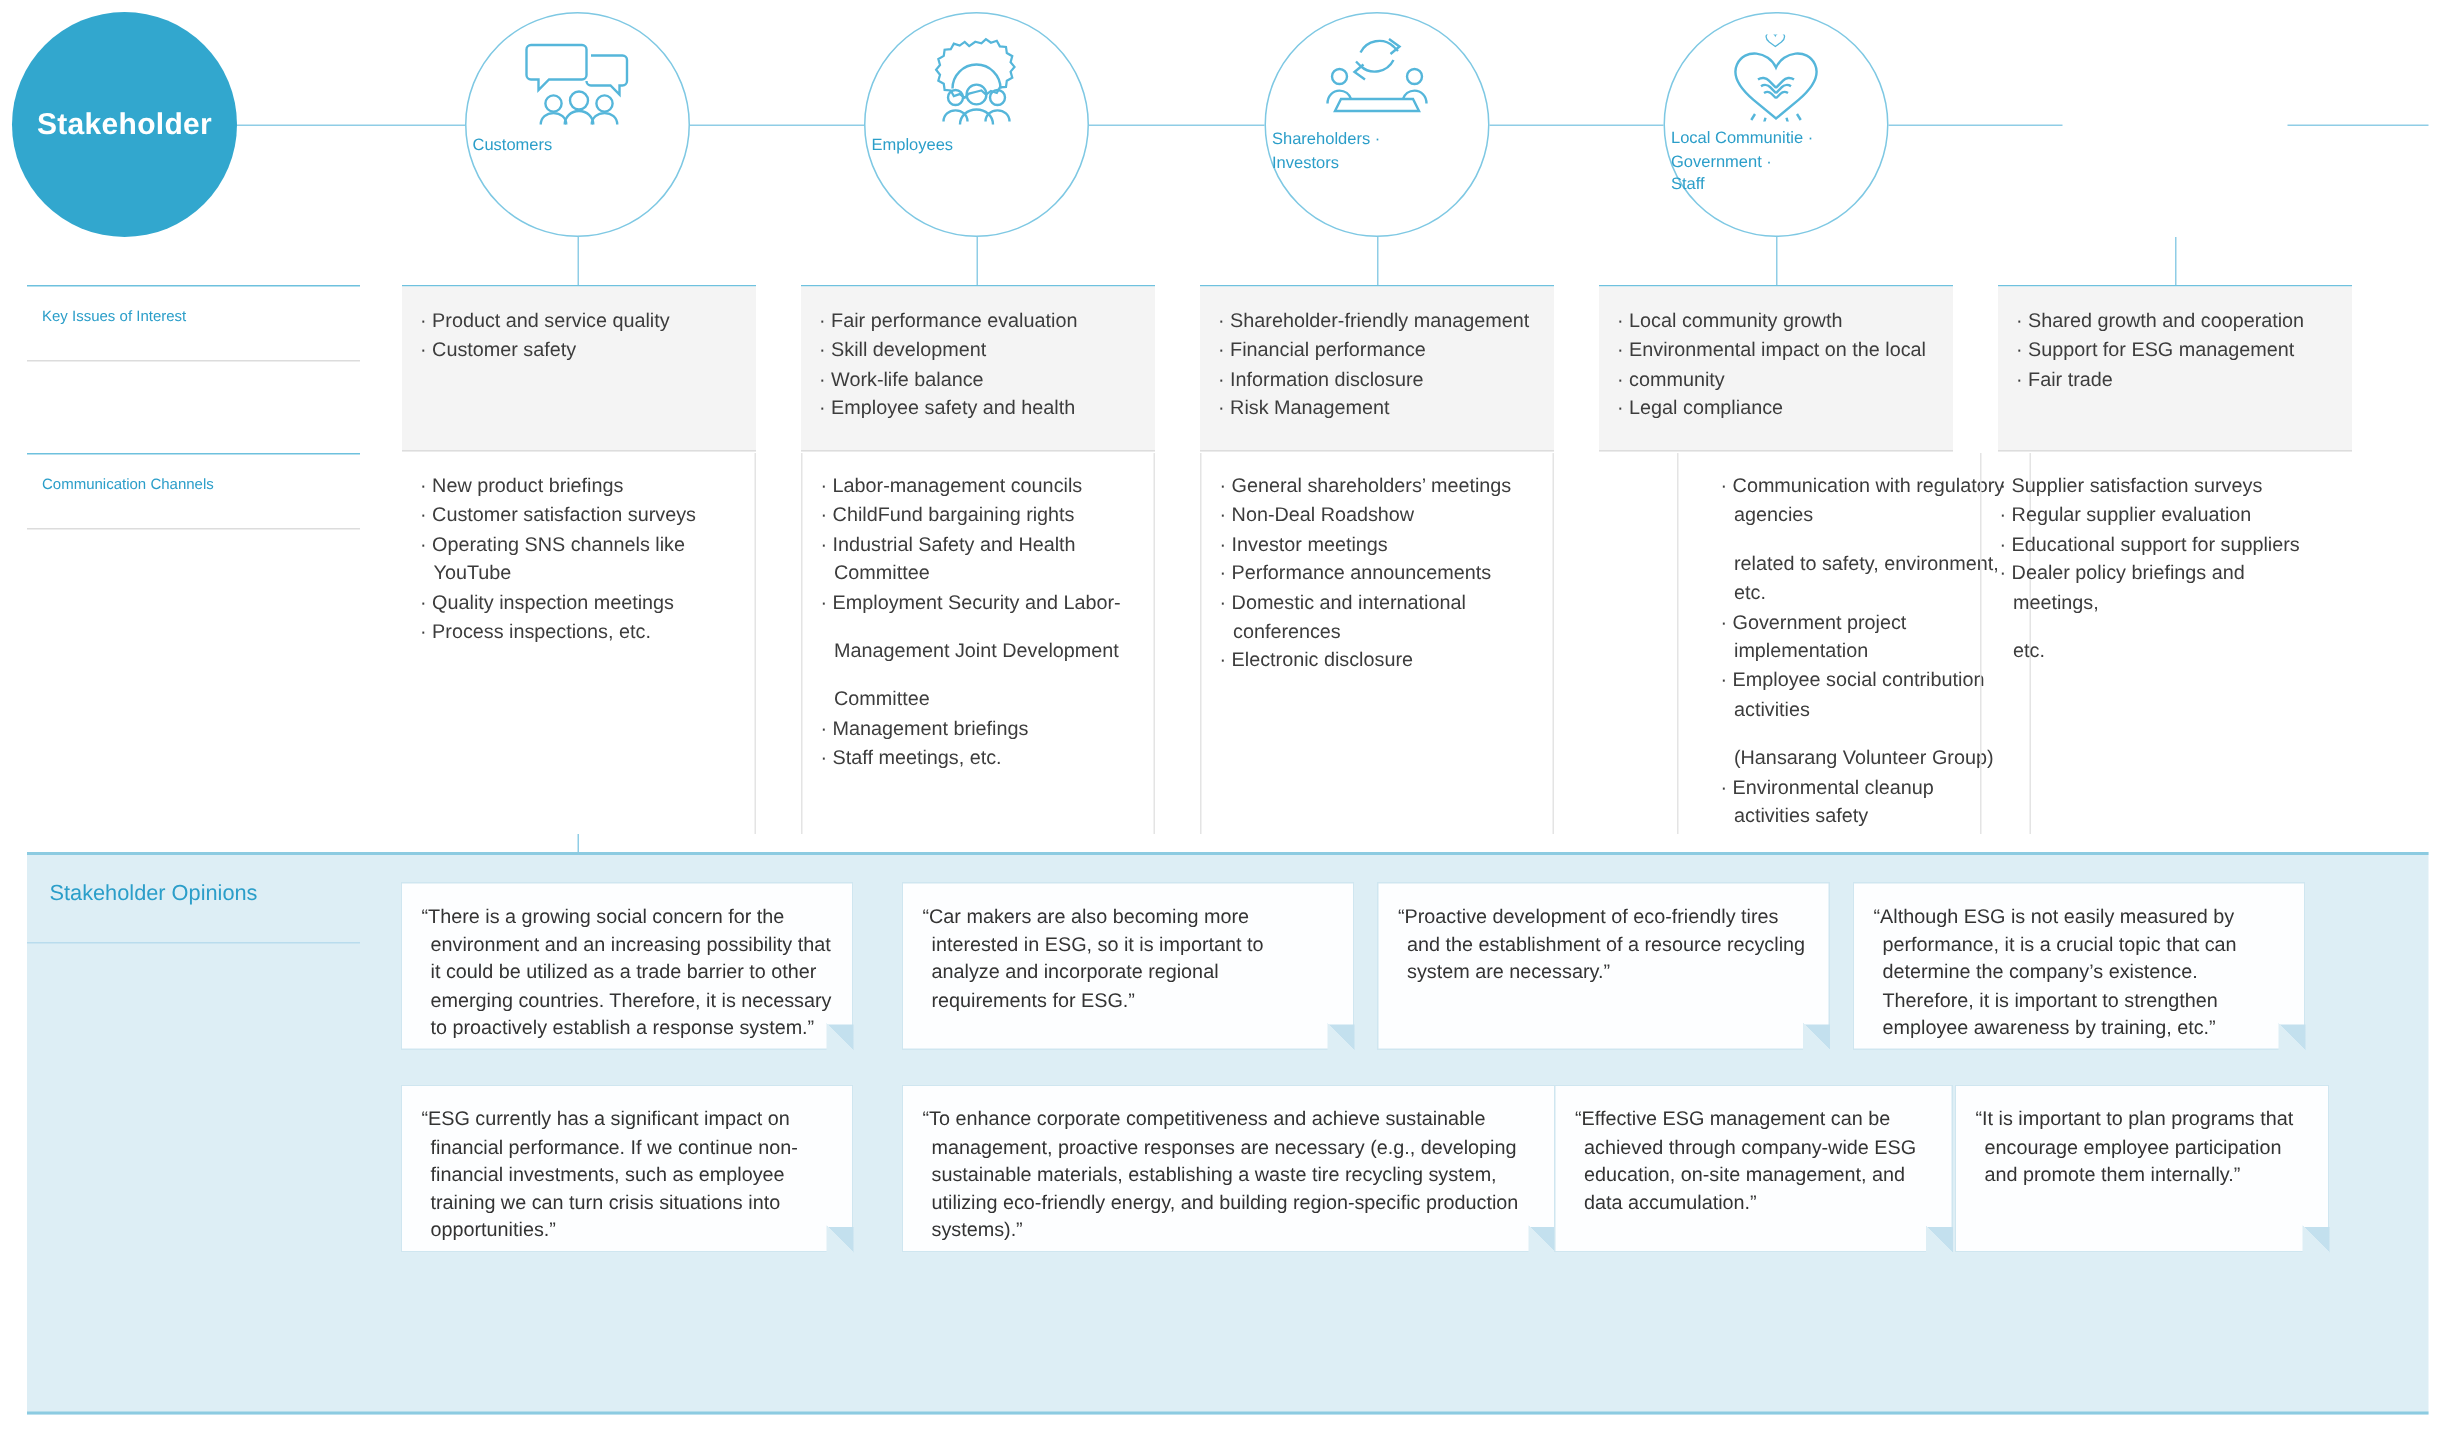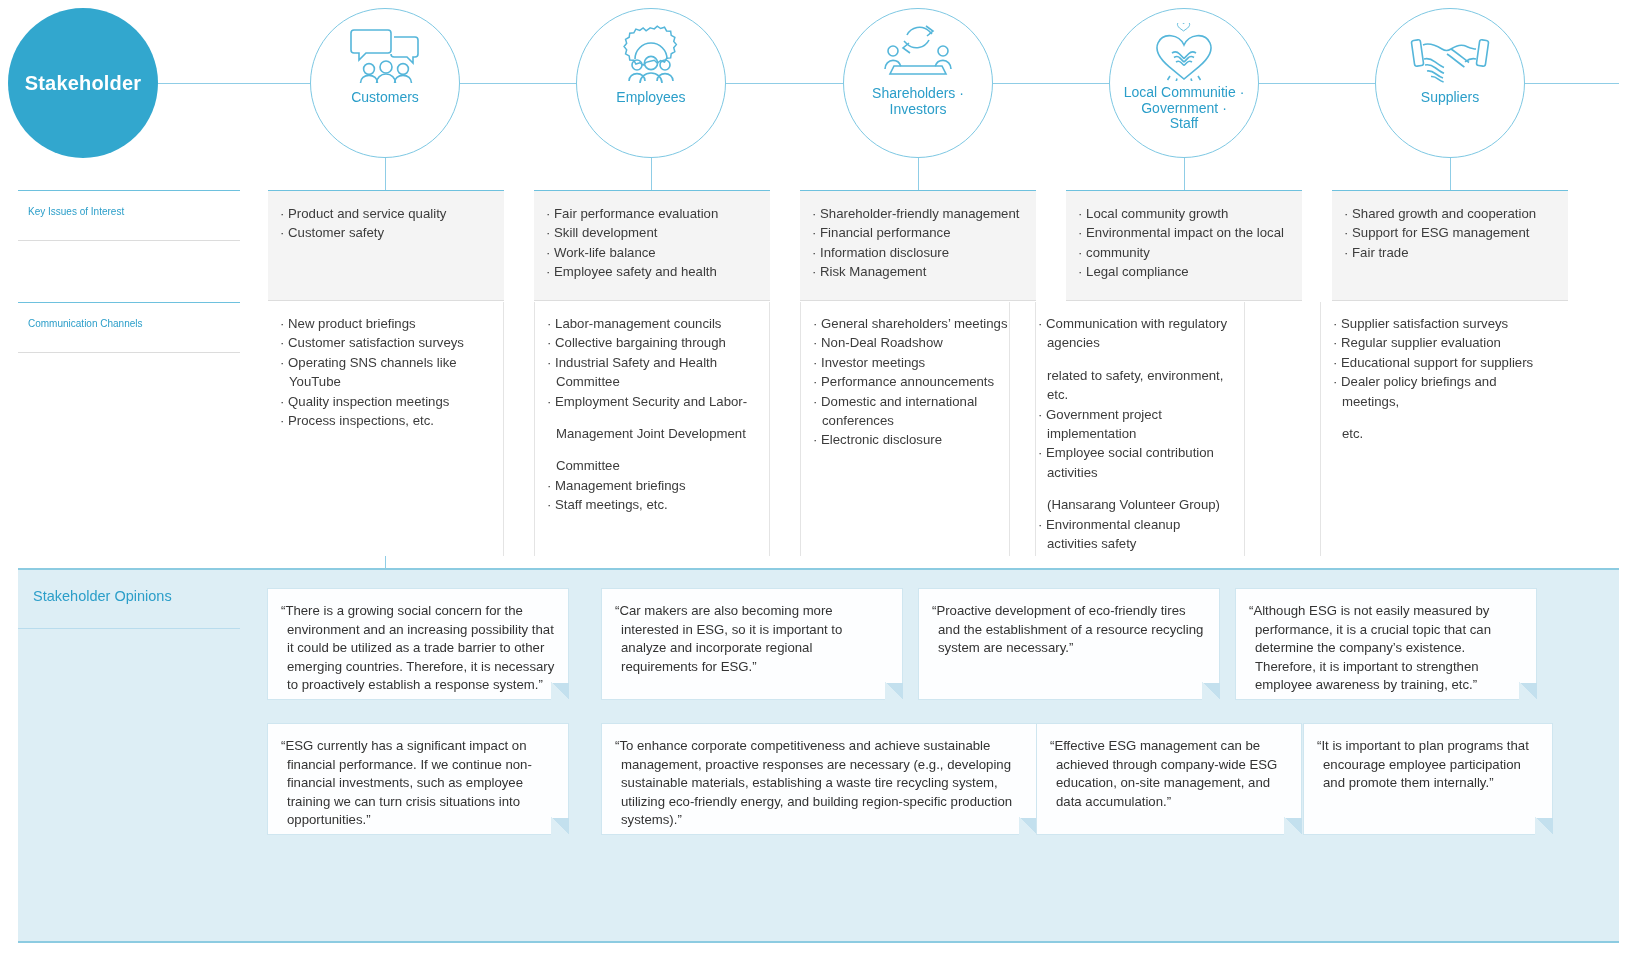--- a/index.html
+++ b/index.html
@@ -24,22 +24,22 @@
     color:#ffffff;font-size:20px;font-weight:bold;letter-spacing:.2px;
   }
   .node{
     position:absolute;top:8px;width:150px;height:150px;border-radius:50%;
     border:1px solid #7ec8e3;background:#ffffff;
     box-sizing:border-box;
     display:flex;flex-direction:column;align-items:center;
   }
   .node .ico{margin-top:14px;height:62px;display:flex;align-items:flex-end;justify-content:center;}
   .node .nlabel{
-    margin-top:4px;color:#2b9ec9;font-size:14px;line-height:16px;
-    text-align:center;width:140px;
+    margin-top:4px;color:#2b9ec9;font-size:11px;line-height:16px;
+    text-align:left;width:140px;
   }
   .node.n1{left:310px;}
   .node.n2{left:576px;}
   .node.n3{left:843px;}
   .node.n4{left:1109px;}
   .node.n5{left:1375px;}
   .node.tall .ico{margin-top:10px;}
 
   .hline{position:absolute;height:1px;background:#8fcde6;top:83px;}
   .vline{position:absolute;width:1px;background:#8fcde6;}
@@ -196,37 +196,20 @@
         <path d="M20 53l-2.5 4M27 55.5l-1.2 4.2M41 55.5l1.2 4.2M48 53l2.5 4"></path>
       </svg>
     </div>
     <div class="nlabel" style="line-height:15.5px;">
       <span>Local Communitie ·</span><br>
       <span>Government ·</span><br>
       <span>Staff</span>
     </div>
   </div>
 
-  <div class="node n5">
-    <div class="ico">
-      <svg width="82" height="52" viewBox="0 0 82 52" fill="none" stroke="#55b6da" stroke-width="1.6">
-        <rect x="4" y="7" width="9" height="26" rx="2.4" transform="rotate(-8 8.5 20)"></rect>
-        <rect x="69" y="7" width="9" height="26" rx="2.4" transform="rotate(8 73.5 20)"></rect>
-        <path d="M14 12c7-3 14 1 19 4 3 2 6 2 9 0 4-2.6 9-4.6 13-3.4 4 1.2 8 3.4 12 3.4"></path>
-        <path d="M15 26c4-1 8 .6 11 2.8 3 2.2 6 4.6 9 5.6"></path>
-        <path d="M16 32c4-1 7.6.8 10.6 3 3 2.2 5.6 4.2 8.4 5.2"></path>
-        <path d="M18 38c3.4-.6 6.4 1 9 3 2.4 1.8 4.6 3.2 7 4"></path>
-        <path d="M22 43.5c2.8-.4 5 .9 7.2 2.6 1.8 1.4 3.6 2.4 5.4 3"></path>
-        <path d="M67 26c-4-1-8 .6-11 2.8"></path>
-        <path d="M42 16c6 4 12 9 18 13.5"></path>
-        <path d="M38 21c6 4.2 11.6 8.8 17.4 13.2"></path>
-      </svg>
-    </div>
-    <div class="nlabel">Suppliers</div>
-  </div>
 
   <div class="rule-strong" style="top:190px;"></div>
   <div class="rowlabel" style="top:206px;">Key Issues of Interest</div>
   <div class="rule-weak" style="top:240px;"></div>
 
   <div class="rule-strong" style="top:302px;"></div>
   <div class="rowlabel" style="top:318px;">Communication Channels</div>
   <div class="rule-weak" style="top:352px;"></div>
 
   <div class="colbar" style="left:268px;top:190px;width:236px;"></div>
@@ -251,21 +234,21 @@
     <ul class="bl">
       <li>Fair performance evaluation</li>
       <li>Skill development</li>
       <li>Work-life balance</li>
       <li>Employee safety and health</li>
     </ul>
   </div>
   <div class="channels" style="left:534px;top:302px;width:236px;height:254px;">
     <ul class="bl">
       <li>Labor-management councils</li>
-      <li>Collective bargaining through</li>
+      <li>ChildFund bargaining rights</li>
       <li>Industrial Safety and Health Committee</li>
       <li>Employment Security and Labor-</li>
       <li class="cont">Management Joint Development</li>
       <li class="cont">Committee</li>
       <li>Management briefings</li>
       <li>Staff meetings, etc.</li>
     </ul>
   </div>
 
   <div class="colbar" style="left:800px;top:190px;width:236px;"></div>
@@ -290,21 +273,21 @@
 
   <div class="colbar" style="left:1066px;top:190px;width:236px;"></div>
   <div class="issues" style="left:1066px;top:191px;width:236px;height:110px;">
     <ul class="bl">
       <li>Local community growth</li>
       <li>Environmental impact on the local</li>
       <li>community</li>
       <li>Legal compliance</li>
     </ul>
   </div>
-  <div class="channels" style="left:1009px;top:302px;width:236px;height:254px;padding-left:28px;">
+  <div class="channels" style="left:1118px;top:302px;width:236px;height:254px;padding-left:28px;">
     <ul class="bl">
       <li>Communication with regulatory agencies</li>
       <li class="cont">related to safety, environment, etc.</li>
       <li>Government project implementation</li>
       <li>Employee social contribution activities</li>
       <li class="cont">(Hansarang Volunteer Group)</li>
       <li>Environmental cleanup activities safety</li>
       <li class="cont">factories</li>
       <li>Communication with local community</li>
       <li class="cont">departments</li>

